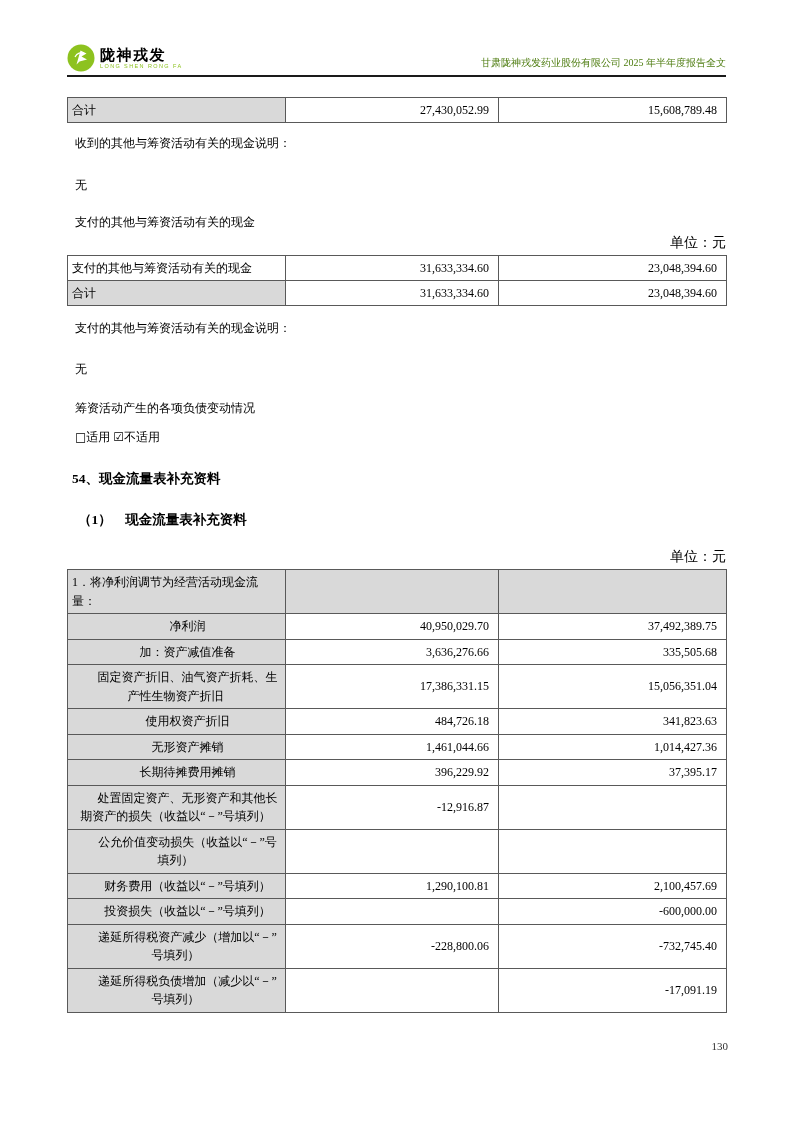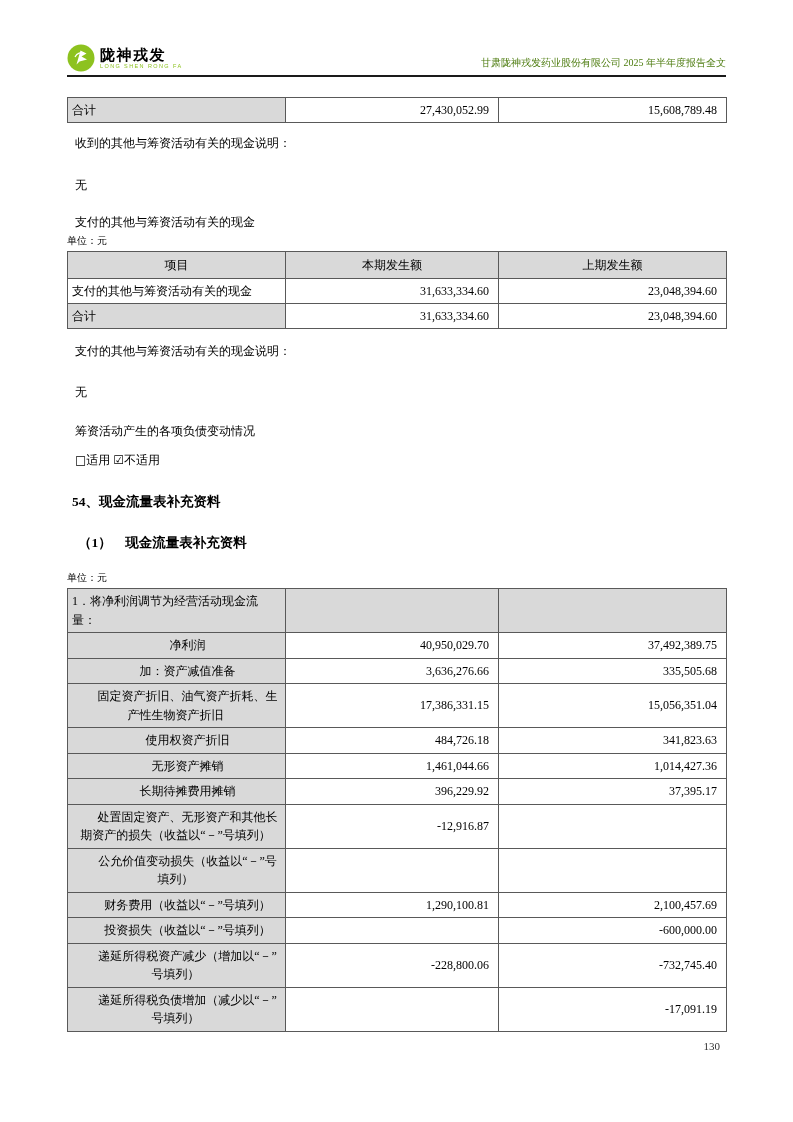--- a/index.html
+++ b/index.html
@@ -24,42 +24,42 @@
     font-weight:bold; font-size:15px; color:#000000; letter-spacing:1.5px;
   }
   .brand-en{
     font-family:"Liberation Sans","DejaVu Sans",sans-serif;
     font-size:5.5px; color:#8dc21f; letter-spacing:1.4px; margin-top:2px;
   }
   .doc-title{ font-size:10px; color:#4d7c0f; padding-bottom:2px; white-space:nowrap; }
 
   
   .para{ padding-left:8px; line-height:16px; }
-  .unit-line{ text-align:left; font-size:10px; }
+  .unit-line{ text-align:right; font-size:14px; }
   .h-num{ font-weight:bold; font-size:13.5px; padding-left:5px; }
   .h-sub{ font-weight:bold; font-size:13.5px; padding-left:11px; }
   .checkline{ padding-left:8px; line-height:16px; }
   .cb{ font-family:"DejaVu Sans","Liberation Sans",sans-serif; font-size:12px; }
 
   
   table{ width:659px; border-collapse:collapse; table-layout:fixed; font-size:12px; }
   td,th{ border:1px solid #595959; vertical-align:middle; line-height:18px; }
   th{ font-weight:normal; text-align:center; padding:4px 4px; background:#d9d9d9; }
   .c-item{ text-align:left; padding:3px 6px 3px 4px; }
   .c-num{ text-align:right; padding:3px 9px; }
   .gray{ background:#d9d9d9; }
   .indent{ text-indent:24px;text-align:center; }
   .row-s td{ height:22px; }
   .supp td{ line-height:18.5px; }
   .supp .one td{ height:25px; }
 
   .spacer-a{ height:20px; } 
 
   .footer-page{
-    position:absolute; right:73px; top:1040px; font-size:11px; color:#333;
+    position:absolute; right:65px; top:1040px; font-size:11px; color:#333;
   }
 </style>
 </head>
 <body>
 
 <div class="page">
 
   <div class="doc-header">
     <div class="logo">
       <span class="logo-badge">
@@ -99,25 +99,20 @@
   <p class="para" style="margin-top:21px;">支付的其他与筹资活动有关的现金</p>
   <p class="unit-line" style="margin-top:4px;">单位：元</p>
 
   <table style="margin-top:3px;">
     <colgroup>
         <col style="width:218px">
         <col style="width:213px">
         <col style="width:228px">
       </colgroup>
     <tbody>
-        <tr>
-      <th>项目</th>
-      <th>本期发生额</th>
-      <th>上期发生额</th>
-    </tr>
     <tr class="row-s">
       <td class="c-item">支付的其他与筹资活动有关的现金</td>
       <td class="c-num">31,633,334.60</td>
       <td class="c-num">23,048,394.60</td>
     </tr>
     <tr class="row-s">
       <td class="c-item gray">合计</td>
       <td class="c-num">31,633,334.60</td>
       <td class="c-num">23,048,394.60</td>
     </tr>

